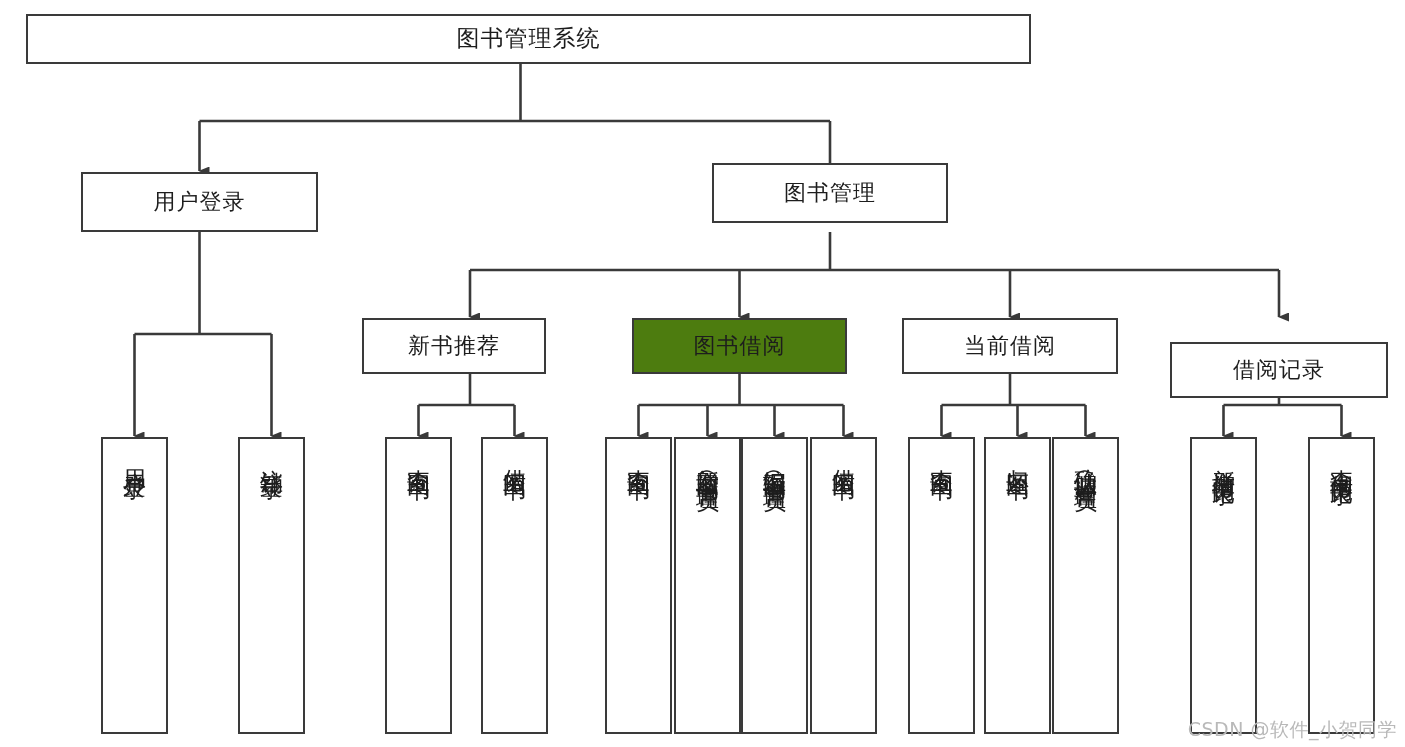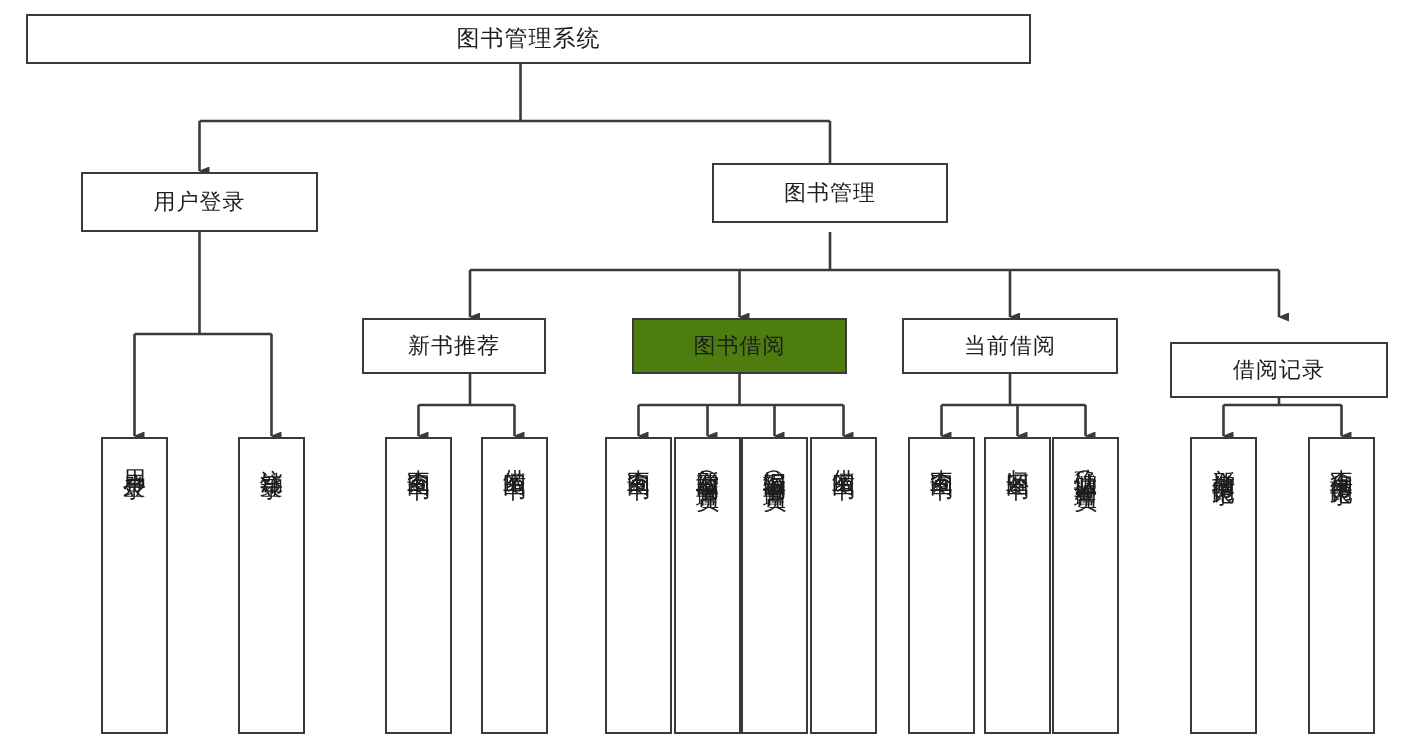--- a/index.html
+++ b/index.html
@@ -176,13 +176,14 @@
         <span class="label">确认归还（管理员）</span>
       </div>
       <div class="node vertical" style="left: 1190px; top: 437px; width: 67px; height: 297px; border-color: rgb(58, 58, 58); background: rgb(255, 255, 255); color: rgb(29, 29, 29);">
         <span class="label">新增借阅记录</span>
       </div>
       <div class="node vertical" style="left: 1308px; top: 437px; width: 67px; height: 297px; border-color: rgb(58, 58, 58); background: rgb(255, 255, 255); color: rgb(29, 29, 29);">
         <span class="label">查询借阅记录</span>
       </div>
     </div>
 
+  <div id="watermark">CSDN @软件_小贺同学</div>
 </div>
 
 </body></html>

